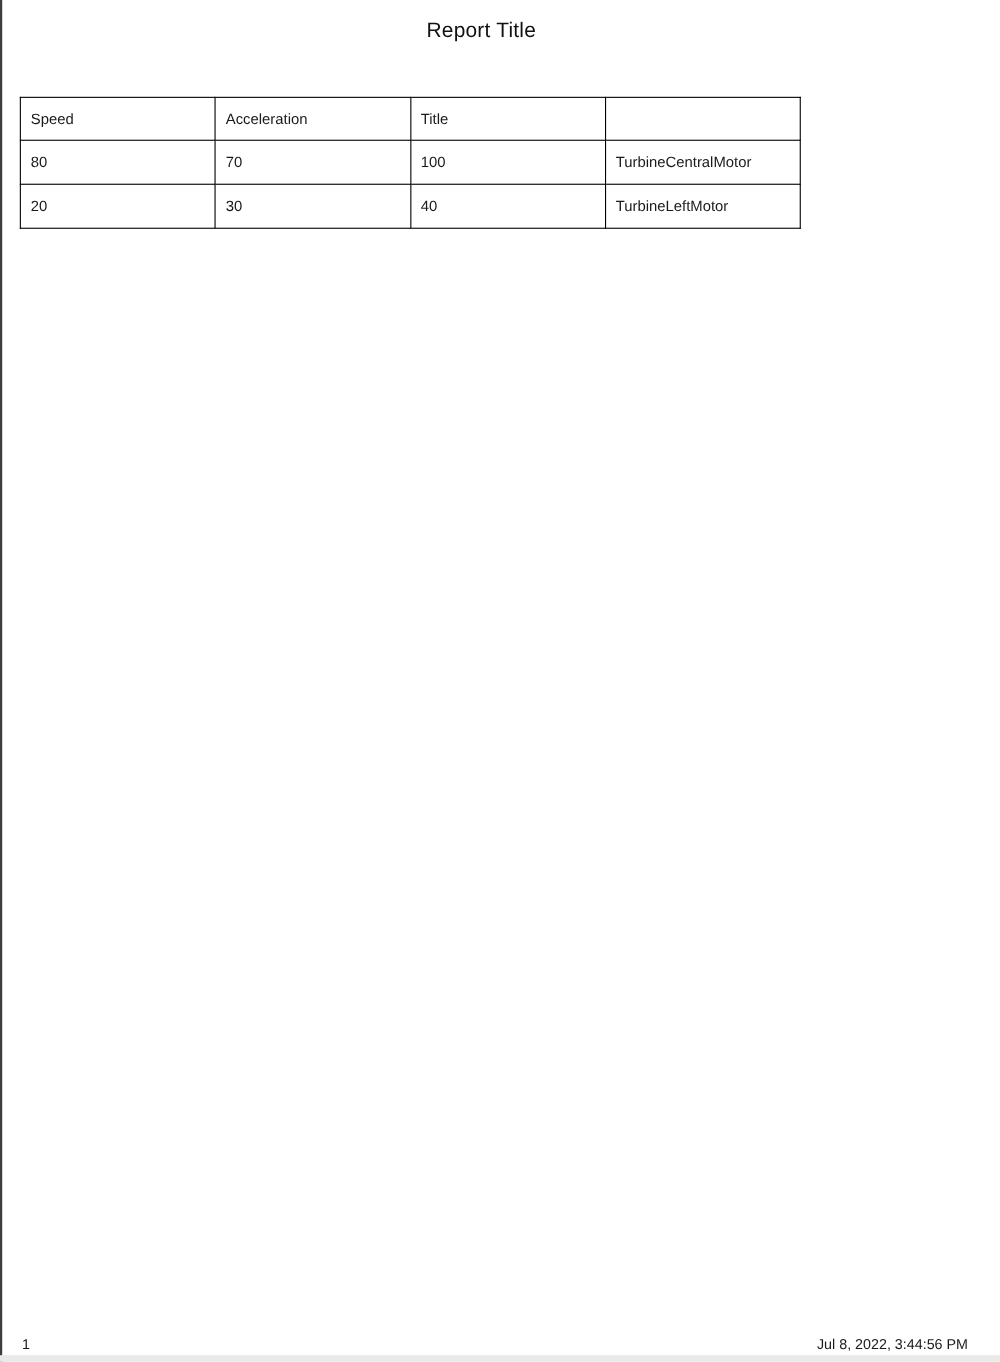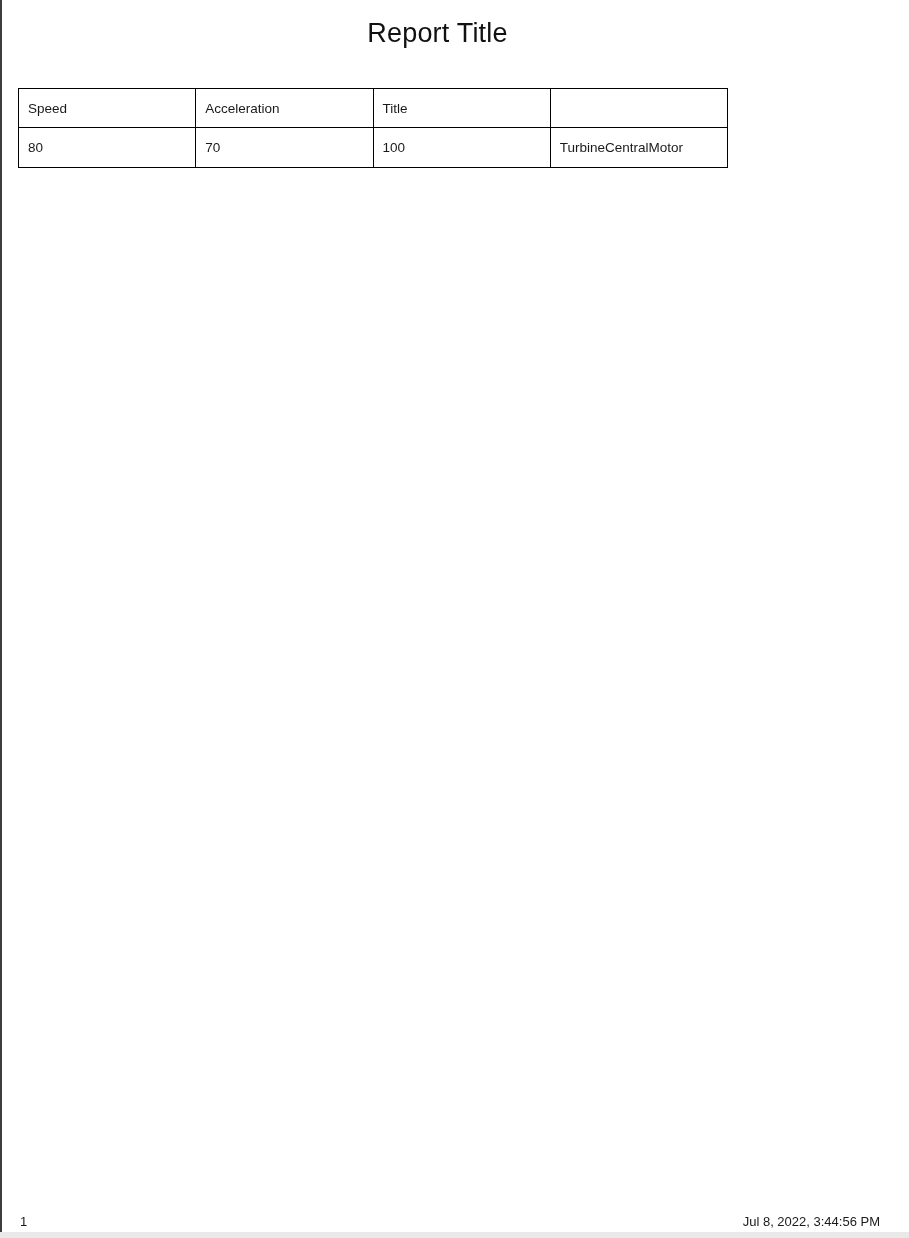--- a/index.html
+++ b/index.html
@@ -32,21 +32,21 @@
     height: 6px;
     background: #e9e9e9;
   }
   .report-title {
     position: absolute;
     top: 18px;
     left: 0;
     right: 34px;
     margin: 0;
     text-align: center;
-    font-size: 27px;
+    font-size: 19px;
     font-weight: 400;
     color: #111111;
     letter-spacing: 0.2px;
   }
   table.report-table {
     position: absolute;
     top: 88px;
     left: 18px;
     width: 710px;
     border-collapse: collapse;
@@ -94,20 +94,26 @@
       <th></th>
     </tr>
   </thead>
   <tbody>
     <tr>
       <td>80</td>
       <td>70</td>
       <td>100</td>
       <td>TurbineCentralMotor</td>
     </tr>
+    <tr>
+      <td>20</td>
+      <td>30</td>
+      <td>40</td>
+      <td>TurbineLeftMotor</td>
+    </tr>
   </tbody>
 </table>
 
 <div class="footer">
   <span>1</span>
   <span>Jul 8, 2022, 3:44:56 PM</span>
 </div>
 
 <div class="bottom-strip"></div>
 

